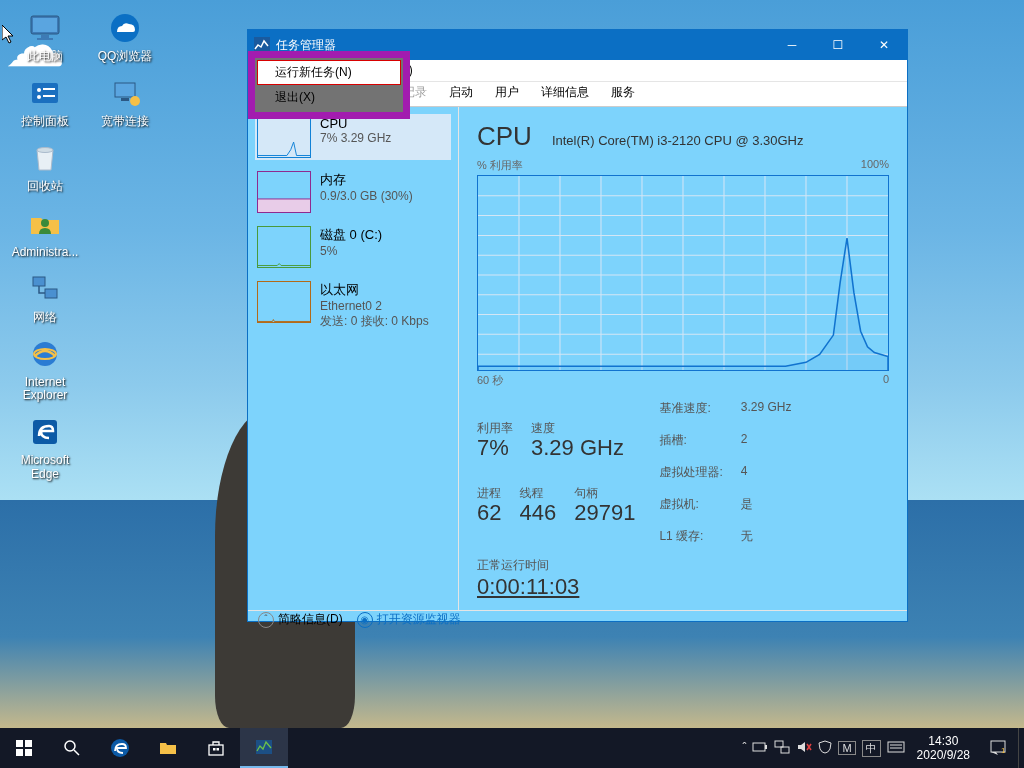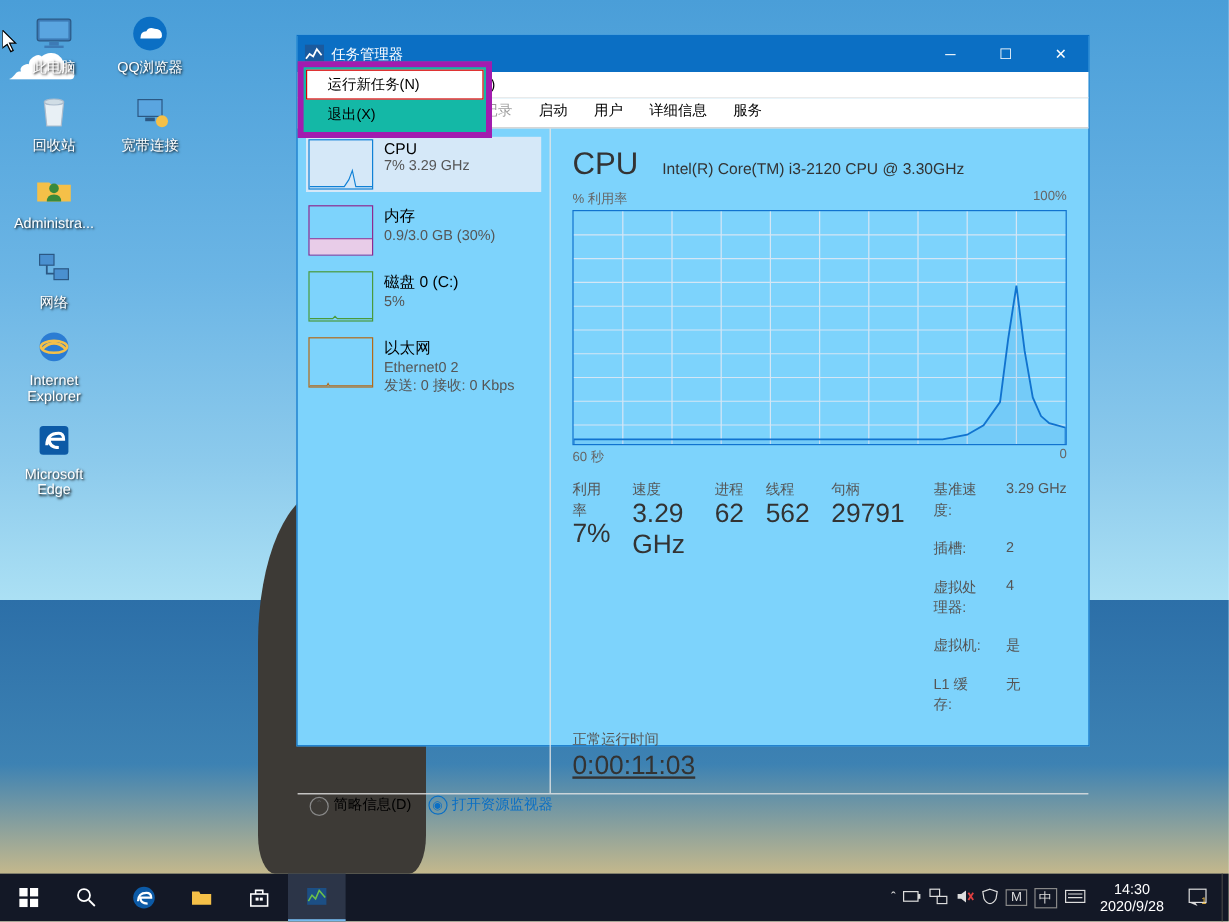--- a/index.html
+++ b/index.html
@@ -20,21 +20,21 @@
 .window { position:absolute; top:29px; left:247px; width:661px; height:593px; background:#7dd3fc; border:1px solid #0b6fc4; display:flex; flex-direction:column; }
 .titlebar { height:30px; background:#0b6fc4; color:white; display:flex; align-items:center; padding-left:6px; font-size:12px; }
 .titlebar .ticon { width:16px; height:16px; margin-right:6px; display:inline-flex; align-items:center; justify-content:center; }
 .titlebar .spacer { flex:1; }
 .winbtn { width:46px; height:30px; display:flex; align-items:center; justify-content:center; font-size:12px; cursor:pointer; }
 
 .menubar { height:22px; display:flex; align-items:center; padding-left:4px; font-size:12px; border-bottom:1px solid #e5e5e5; background:#fff; }
 .menubar span { padding:2px 8px; cursor:pointer; }
 
 
-.dropdown { position:absolute; top:51px; left:248px; width:162px; background:#14b8a6; border:5px solid #a21caf; z-index:50; padding:2px; font-size:12px; }
+.dropdown { position:absolute; top:51px; left:248px; width:162px; background:#737373; border:7px solid #a21caf; z-index:50; padding:2px; font-size:12px; }
 .dropdown .mi { padding:4px 18px; cursor:pointer; }
 .dropdown .mi.sel { border:1px solid #d80000; background:#fff; padding:3px 17px; }
 
 .tabs { height:25px; display:flex; align-items:flex-end; padding-left:4px; font-size:12px; border-bottom:1px solid #ccc; background:#fff; }
 .tabs span { padding:4px 10px; border:1px solid transparent; cursor:pointer; }
 .tabs span.active { border:1px solid #ccc; border-bottom:1px solid #fff; background:#fff; position:relative; top:1px; }
 
 .content { flex:1; display:flex; }
 .sidepanel { width:211px; border-right:1px solid #e5e5e5; padding:7px; display:flex; flex-direction:column; gap:9px; }
 .card { display:flex; gap:9px; font-size:12px; cursor:pointer; padding:2px; }
@@ -48,21 +48,21 @@
 .hrow { display:flex; align-items:baseline; gap:20px; }
 .hrow h2 { font-weight:400; font-size:26px; color:#333; }
 .hrow .sub { font-size:13px; color:#333; }
 .graph-wrap { margin-top:6px; }
 .graph-lbl { display:flex; justify-content:space-between; font-size:11px; color:#666; }
 .graph { height:196px; border:1px solid #1173cf; position:relative; margin-top:2px; }
 .grid line { stroke:#d4e6f5; stroke-width:1; }
 .graph-xlbl { display:flex; justify-content:space-between; font-size:11px; color:#666; margin-top:2px;text-align:center; }
 
 .stats { display:flex; margin-top:12px; gap:24px; font-size:12px; color:#555; }
-.statcol { display:flex; flex-direction:row; gap:24px;justify-content:center; }
+.statcol { display:flex; flex-direction:column; gap:24px;justify-content:center; }
 .stat .v { font-size:22px; color:#333; margin-top:-2px; }
 .statrow { display:flex; gap:18px; }
 .kv { display:grid; grid-template-columns:auto auto; gap:15px 18px; align-self:flex-start; font-size:12px; color:#555; }
 
 .uptime { margin-top:12px; font-size:12px; color:#555; }
 .uptime .v { font-size:22px; color:#333;text-decoration:underline; }
 
 .footer { height:30px; border-top:1px solid #e5e5e5; display:flex; align-items:center; padding-left:10px; font-size:12px; gap:14px; }
 .footer .link { color:#0b6fc4; cursor:pointer; }
 .footer .circ { display:inline-flex; align-items:center; justify-content:center; width:16px; height:16px; border:1px solid #888; border-radius:50%; font-size:10px; color:#555; margin-right:4px; }
@@ -89,20 +89,32 @@
   <div class="di">
       <div class="g">
         <svg width="36" height="36" viewBox="0 0 36 36">
           <rect x="4" y="6" width="28" height="18" rx="2" fill="#3d7ab5" stroke="#2b5884"></rect>
           <rect x="6" y="8" width="24" height="14" fill="#5aa5e0"></rect>
           <rect x="14" y="25" width="8" height="3" fill="#3d7ab5"></rect>
           <rect x="10" y="28" width="16" height="2" fill="#3d7ab5"></rect>
         </svg>
       </div>
       <div class="lbl">此电脑</div>
+    </div>
+  <div class="di">
+      <div class="g">
+        <svg width="36" height="36" viewBox="0 0 36 36">
+          <rect x="5" y="8" width="26" height="20" rx="2" fill="#1a6fbf"></rect>
+          <circle cx="12" cy="15" r="2" fill="#fff"></circle>
+          <rect x="16" y="13" width="12" height="2" fill="#fff"></rect>
+          <circle cx="12" cy="22" r="2" fill="#fff"></circle>
+          <rect x="16" y="20" width="12" height="2" fill="#fff"></rect>
+        </svg>
+      </div>
+      <div class="lbl">控制面板</div>
     </div>
   <div class="di">
       <div class="g">
         <svg width="36" height="36" viewBox="0 0 36 36">
           <path d="M10 10 L26 10 L24 30 L12 30 Z" fill="#e8f0f5" stroke="#aabbcc"></path>
           <ellipse cx="18" cy="10" rx="8" ry="2.5" fill="#d0dde5" stroke="#aabbcc"></ellipse>
         </svg>
       </div>
       <div class="lbl">回收站</div>
     </div>
@@ -304,21 +316,21 @@
                 <div class="v">3.29 GHz</div>
               </div>
           </div>
           <div class="statrow">
             <div class="stat">
                 <div>进程</div>
                 <div class="v">62</div>
               </div>
             <div class="stat">
                 <div>线程</div>
-                <div class="v">562</div>
+                <div class="v">446</div>
               </div>
             <div class="stat">
                 <div>句柄</div>
                 <div class="v">29791</div>
               </div>
           </div>
         </div>
         <div class="kv">
           <span>基准速度:</span>
             <span>3.29 GHz</span>

